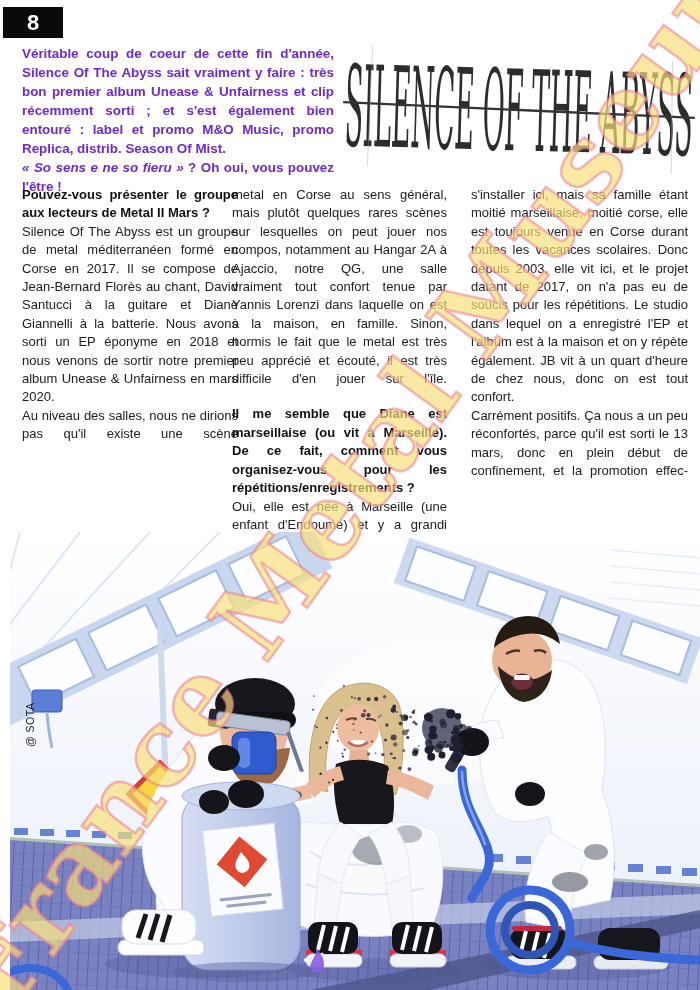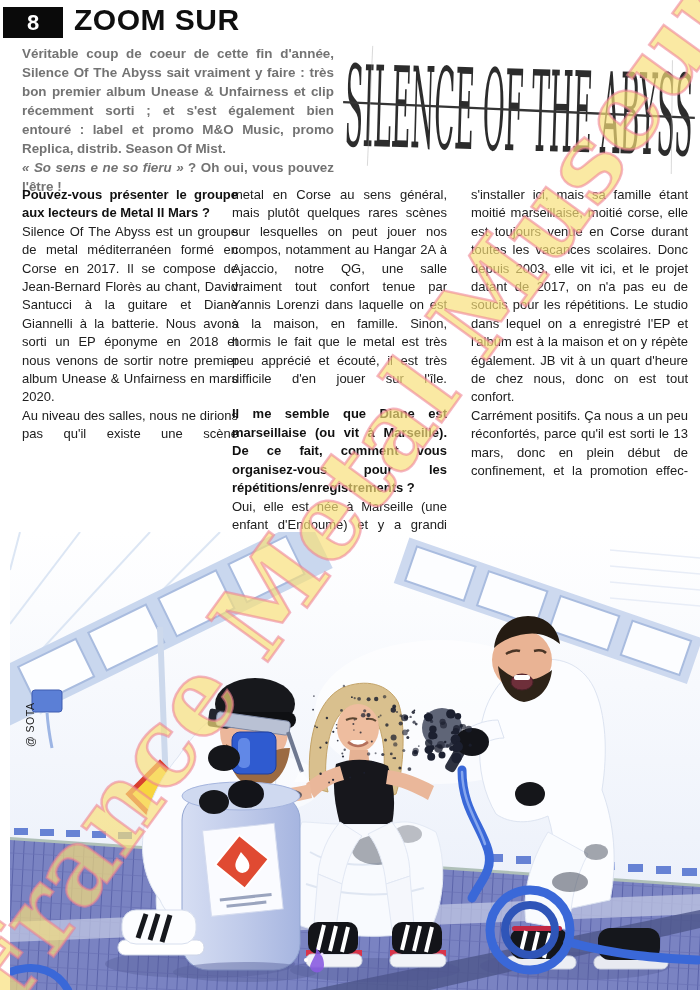--- a/index.html
+++ b/index.html
@@ -7,21 +7,21 @@
        font-family:"Liberation Sans",sans-serif;color:#1c1c1c;}
   .page{position:absolute;inset:0;background:#ffffff;}
 
   
   .page-badge{position:absolute;left:3px;top:7px;width:60px;height:31px;background:#0a0a0a;
               color:#fff;font-weight:bold;font-size:22px;display:flex;align-items:center;justify-content:center;}
   .section-title{position:absolute;left:74px;top:3px;font-size:30px;font-weight:bold;color:#0f0f0f;letter-spacing:.5px;}
 
   
   .intro{position:absolute;left:22px;top:44px;width:312px;font-weight:bold;font-size:13.4px;
-         line-height:19px;text-align:justify;color:#737373;}
+         line-height:19px;text-align:justify;color:#6d28d9;}
   .intro p{margin:0;}
   .intro .quote-it{font-style:italic;}
 
   
   .logo-box{position:absolute;left:341px;top:20px;width:356px;height:154px;}
 
   
   .col{position:absolute;top:186px;font-size:13px;line-height:18.4px;text-align:justify;color:#202020;}
   .col1{left:22px;width:216px;}
   .col2{left:232px;width:215px;}
@@ -45,21 +45,20 @@
              text-shadow:0 0 2px rgba(238,125,148,.25);}
 </style>
 </head>
 <body>
 
 <div class="page">
 
   <div class="page-badge">
     <span>8</span>
   </div>
-  <div class="section-title">ZOOM SUR</div>
 
   <div class="intro">
     <p>Véritable coup de coeur de cette fin d'année, Silence Of The Abyss sait vraiment y faire : très bon premier album Unease &amp; Unfairness et clip récemment sorti ; et s'est également bien entouré : label et promo M&amp;O Music, promo Replica, distrib. Season Of Mist.</p>
     <p><span class="quote-it">« So sens e ne so fieru »</span><span> ? Oh oui, vous pouvez l'être !</span></p>
   </div>
 
   <div class="logo-box">
     <svg width="356" height="154" viewBox="0 0 356 154">
       <g transform="rotate(1.6 178 90)" opacity="0.92">
         <g transform="translate(2,8) scale(1,2.55)">

